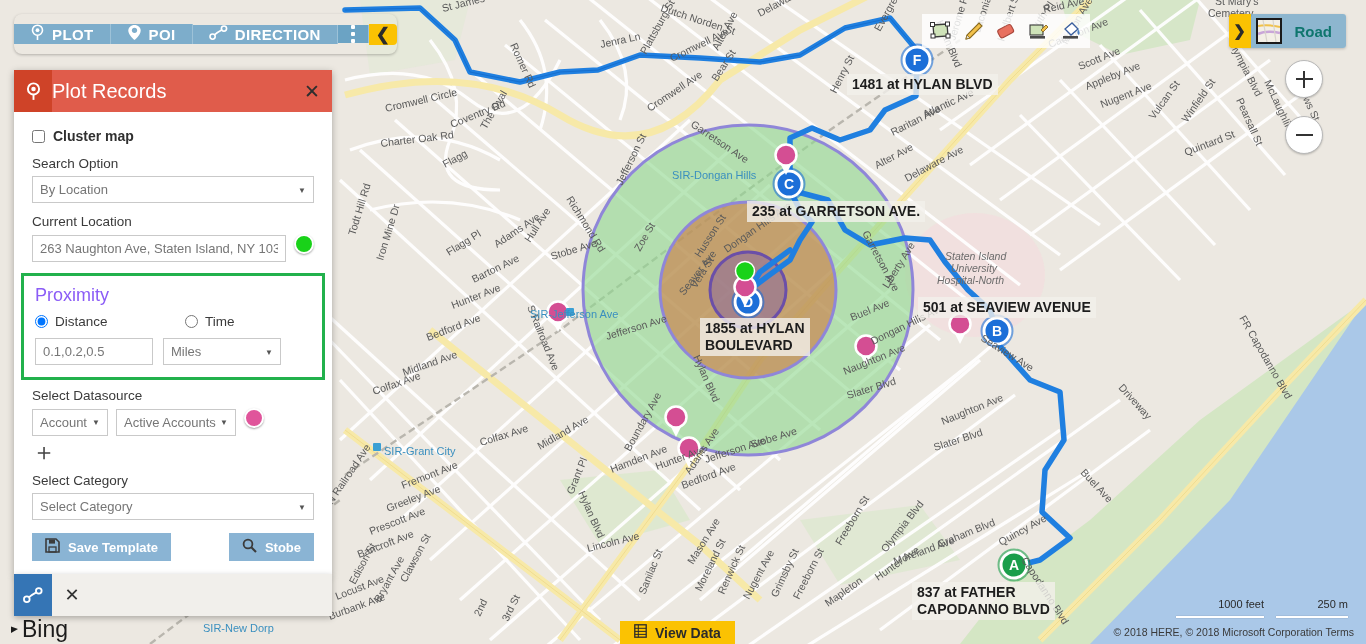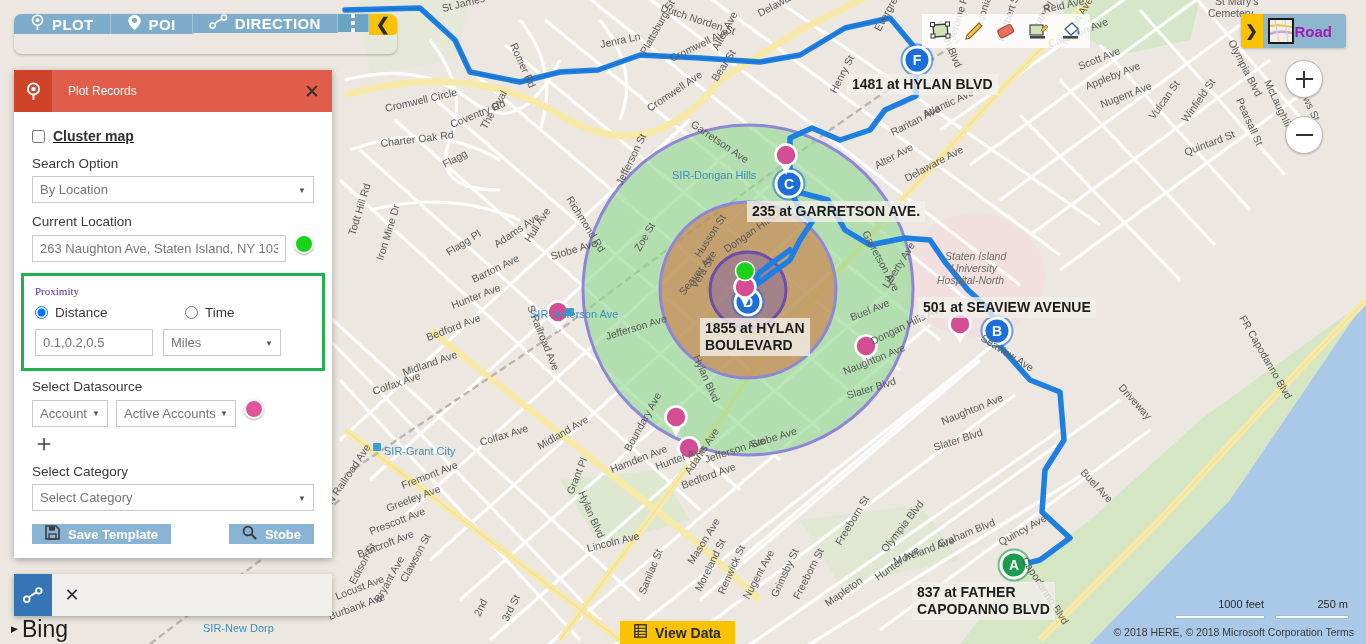--- a/index.html
+++ b/index.html
@@ -10,21 +10,21 @@
   }
   #app { position: relative; width: 1366px; height: 644px; overflow: hidden; }
 
   
   #map { position: absolute; inset: 0; background: #e8e3dc; }
   .map-svg { position: absolute; inset: 0; width: 1366px; height: 644px; }
 
   
   #topbar {
     position: absolute; left: 14px; top: 14px; height: 40px;
-    display: flex; align-items: flex-start; z-index: 40;
+    display: flex; align-items: center; z-index: 40;
     border-radius: 8px; overflow: hidden;
     box-shadow: 0 1px 3px rgba(0,0,0,.25);
   }
   .tb-btn {
     background: #7dadcb; color: #fff; display: flex; align-items: center; gap: 7px;
     padding: 0 16px; font-size: 15px; font-weight: bold; letter-spacing: .4px;
     border-right: 1px solid #9dc2d8; cursor: pointer; white-space: nowrap;
   }
   .tb-btn.kebab { padding: 0 13px; background: #6ba3c4; }
   .tb-collapse {
@@ -40,28 +40,28 @@
     position: absolute; left: 14px; top: 70px; width: 318px; z-index: 38;
     background: #fff; box-shadow: 0 2px 7px rgba(0,0,0,.3);
   }
   .panel-head {
     display: flex; align-items: center; height: 42px; background: #e05c4b; color: #fff;
   }
   .panel-head .ph-icon {
     width: 38px; height: 42px; background: #cf4328; display: flex;
     align-items: center; justify-content: center;
   }
-  .panel-head .ph-title { flex: 1; padding-left: 16px; font-size: 12px; }
+  .panel-head .ph-title { flex: 1; padding-left: 0; font-size: 20px; }
   .panel-head .ph-close {
     width: 40px; text-align: center; font-size: 19px; cursor: pointer;
     color: #2e2e2e; font-weight: 300;
   }
   .panel-body { padding: 12px 18px 14px 18px; }
 
-  .row-chk { display: flex; align-items: center; gap: 8px; margin: 4px 0 12px; text-decoration: underline; }
+  .row-chk { display: flex; align-items: center; gap: 8px; margin: 4px 0 12px; }
   .row-chk input { width: 13px; height: 13px; }
   .row-chk label { font-size: 14px; font-weight: bold; color: #303030; }
 
   .fld-label { font-size: 13.5px; color: #3a3a3a; margin-bottom: 5px; }
   .sel, .txt {
     width: 100%; height: 27px; border: 1px solid #c9c9c9; background: #fff;
     font-size: 13px; color: #767676; padding: 0 7px;
     font-family: "Liberation Sans", sans-serif;
   }
   .selwrap { position: relative; }
@@ -81,38 +81,38 @@
   }
   .pin-sm .tail {
     position: absolute; top: 16px; left: 5px; width: 0; height: 0;
     border-left: 5px solid transparent; border-right: 5px solid transparent;
     border-top: 11px solid #fff;
   }
 
   .proximity {
     border: 3px solid #22b14c; padding: 9px 11px 12px; margin: 2px -11px 6px -11px;
   }
-  .prox-title { font-size: 11px; color: #4c1d95; margin-bottom: 8px; font-family: Liberation Serif, serif; }
+  .prox-title { font-size: 18px; color: #8b5cf6; margin-bottom: 8px; }
   .radios { display: flex; align-items: center; margin-bottom: 9px; }
   .radios .rd { display: flex; align-items: center; gap: 7px; font-size: 13.5px; color: #3a3a3a; }
   .radios .rd:first-child { width: 150px; }
   .radios input { width: 13px; height: 13px; }
   .prox-inputs { display: flex; gap: 10px; }
   .prox-inputs .txt { width: 118px; }
   .prox-inputs .selwrap { width: 118px; }
 
   .ds-row { display: flex; align-items: center; gap: 8px; margin-bottom: 4px; }
   .ds-row .selwrap.a { width: 76px; }
   .ds-row .selwrap.b { width: 120px; }
   .ds-row .sel { padding-right: 18px; }
   .plus { font-size: 24px; color: #444; line-height: 1; margin: 4px 0 9px; cursor: pointer; font-weight: 300; }
 
   .btn-row { display: flex; justify-content: space-between; margin-top: 13px; }
   .btn {
-    background: #8ab4d4; color: #fff; border: none; height: 20px; padding: 0 13px;
+    background: #8ab4d4; color: #fff; border: none; height: 28px; padding: 0 13px;
     font-size: 13px; font-weight: bold; display: flex; align-items: center; gap: 8px;
     cursor: pointer; font-family: "Liberation Sans", sans-serif;
   }
 
   
   #directions {
     position: absolute; left: 14px; top: 574px; width: 318px; height: 42px; z-index: 39;
     background: #f1efeb; display: flex; align-items: center;
     box-shadow: 0 2px 6px rgba(0,0,0,.28);
   }
@@ -134,22 +134,22 @@
   #road-toggle {
     position: absolute; right: 20px; top: 14px; height: 34px; z-index: 36;
     display: flex; align-items: stretch; border-radius: 3px; overflow: hidden;
     box-shadow: 0 1px 3px rgba(0,0,0,.2);
   }
   #road-toggle .expand {
     width: 22px; background: #fbc202; color: #2b2b2b; display: flex;
     align-items: center; justify-content: center; font-size: 15px; font-weight: bold; cursor: pointer;
   }
   #road-toggle .road {
-    display: flex; align-items: center; gap: 1px; padding: 0 14px 0 5px;
-    background: rgba(125,173,203,.85); color: #a21caf; font-size: 15px; font-weight: bold; cursor: pointer;
+    display: flex; align-items: center; gap: 13px; padding: 0 14px 0 5px;
+    background: rgba(125,173,203,.85); color: #0f766e; font-size: 15px; font-weight: bold; cursor: pointer;
   }
   .road-thumb { width: 26px; height: 26px; border: 2px solid #1a1a1a; background: #f3efe6; }
 
   .zoom-btn {
     position: absolute; right: 43px; width: 38px; height: 38px; border-radius: 50%;
     background: #fff; border: 1px solid #b9b9b9; z-index: 35; cursor: pointer;
     display: flex; align-items: center; justify-content: center; color: #333;
     box-shadow: 0 1px 2px rgba(0,0,0,.2);
   }
   #zoom-in { top: 60px; }

